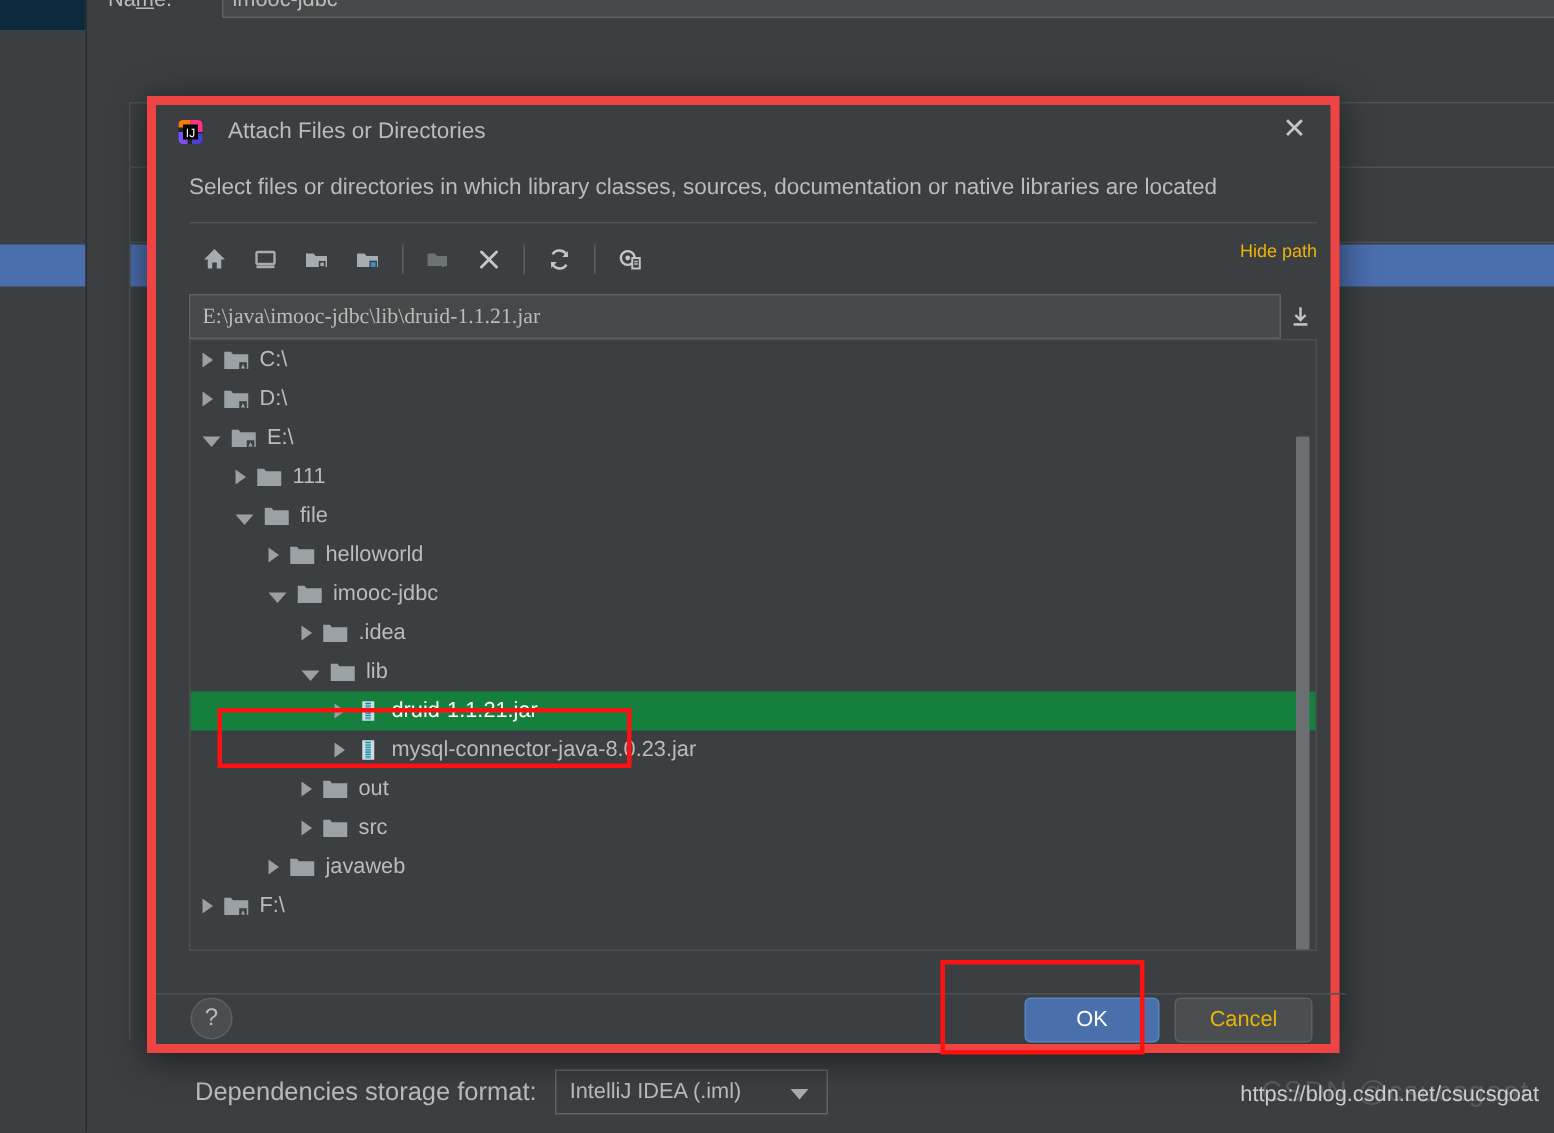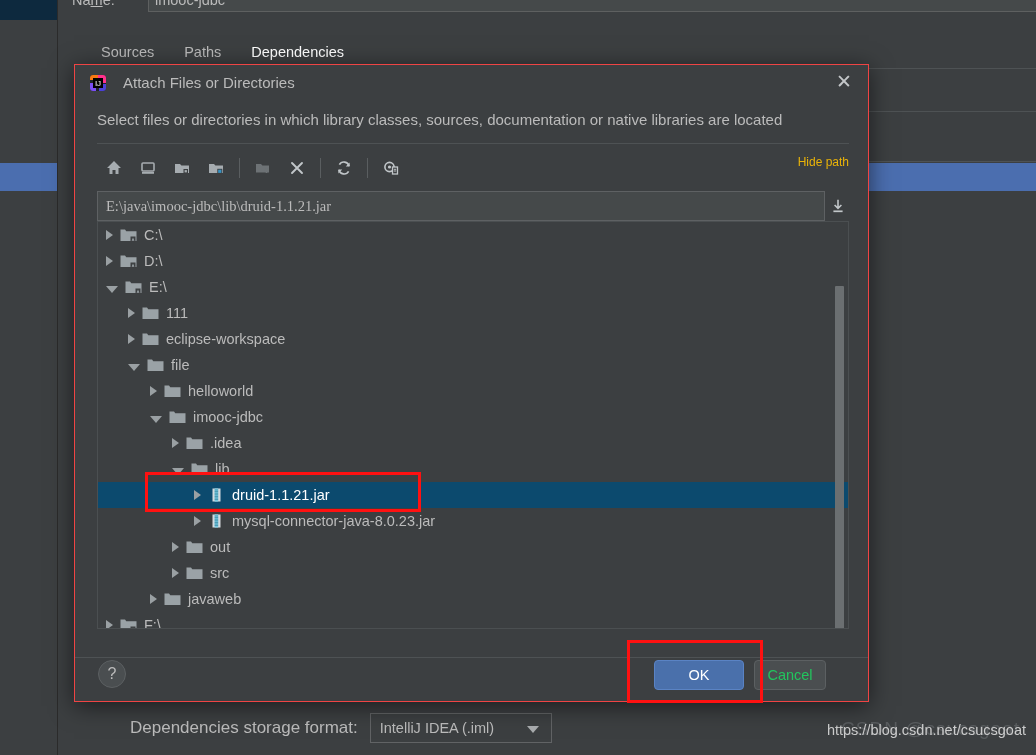--- a/index.html
+++ b/index.html
@@ -109,23 +109,23 @@
     color: #d8d8d8; font-size: 14.5px; opacity: .92;
     font-family: "Liberation Sans", sans-serif;
   }
   .watermark-ghost {
     position: absolute; right: 16px; top: 718px;
     color: #6f7376; font-size: 19px; letter-spacing: 1px; opacity: .55;
   }
 
   
   .dialog {
-    position: absolute; left: 74px; top: 64px; width: 795px; height: 638px;
+    position: absolute; left: 98px; top: 64px; width: 795px; height: 638px;
     background: #3c3f41;
-    border: 1px solid #ef4444;
+    border: 6px solid #ef4444;
     box-shadow: 0 4px 22px rgba(0,0,0,.55);
   }
   .dlg-titlebar {
     position: relative; height: 36px; width: 100%;
   }
   .dlg-icon {
     position: absolute; left: 14px; top: 9px; width: 18px; height: 18px;
   }
   .dlg-title {
     position: absolute; left: 48px; top: 8px;
@@ -181,21 +181,21 @@
   .tree-wrap {
     position: absolute; left: 22px; top: 156px; width: 752px; height: 408px;
     background: #3c3f41; border: 1px solid #4b4f51;
     overflow: hidden;
   }
   .tree-rows { position: absolute; left: 0; top: 0; width: 752px; }
   .tree-row {
     position: relative; height: 26px; display: flex; align-items: center;
     white-space: nowrap; cursor: default;
   }
-  .tree-row.selected { background: #0c4a6e; }
+  .tree-row.selected { background: #15803d; }
   .tree-row.selected .tr-label { color: #ffffff; }
   .arrow {
     width: 0; height: 0; flex: 0 0 auto;
     border-top: 5px solid transparent; border-bottom: 5px solid transparent;
     border-left: 7px solid #9aa0a3; margin-right: 7px;
   }
   .arrow.open {
     border-left: 6px solid transparent; border-right: 6px solid transparent;
     border-top: 7px solid #9aa0a3; border-bottom: 0;
     margin-right: 7px; position: relative; top: 2px;
@@ -228,22 +228,22 @@
   }
   .btn {
     position: absolute; top: 595px; height: 30px; border-radius: 4px;
     font-size: 14.5px; text-align: center; line-height: 28px; cursor: default;
   }
   .btn-ok {
     left: 579px; width: 90px; background: #4a70ab; border: 1px solid #5a83c4;
     color: #ffffff;
   }
   .btn-cancel {
-    left: 679px; width: 72px; background: #4a4e50; border: 1px solid #5c6062;
-    color: #22c55e;
+    left: 679px; width: 92px; background: #4a4e50; border: 1px solid #5c6062;
+    color: #eab308;
   }
 
   
   .redbox { position: absolute; border: 3px solid #ff1111; pointer-events: none; }
   #redbox-tree { left: 145px; top: 472px; width: 276px; height: 40px; }
   #redbox-ok  { left: 627px; top: 640px; width: 136px; height: 63px; }
 </style>
 </head>
 <body>
 
@@ -255,25 +255,20 @@
   </div>
   <div class="ide-rail-divider"></div>
 
   <div class="ide-panel">
 
     <div class="name-row">
       <div class="name-label">Na<u>m</u>e:</div>
       <div class="name-field">imooc-jdbc</div>
     </div>
 
-    <div class="tabstrip">
-      <div class="tab">Sources</div>
-      <div class="tab">Paths</div>
-      <div class="tab active">Dependencies</div>
-    </div>
 
     <div class="content-box"></div>
     <div class="bg-toolbar-row"></div>
     <div class="bg-link">M</div>
 
     <div class="bg-table-head">
       <div class="bg-th bg-th-1">E</div>
 
     </div>
     <div class="bg-sel-row"></div>
@@ -410,27 +405,20 @@
             <span class="tr-label">E:\</span>
           </div>
           <div class="tree-row" style="padding-left: 30px;">
             <span class="arrow "></span>
             <span class="ficon"><svg width="17" height="14" viewBox="0 0 17 14">
                 <path d="M0.5 1.5 L5 1.5 L6.3 3.2 L16.5 3.2 L16.5 13 L0.5 13 Z" fill="#9aa2a6"></path>
               </svg></span>
             <span class="tr-label">111</span>
           </div>
           <div class="tree-row" style="padding-left: 30px;">
-            <span class="arrow "></span>
-            <span class="ficon"><svg width="17" height="14" viewBox="0 0 17 14">
-                <path d="M0.5 1.5 L5 1.5 L6.3 3.2 L16.5 3.2 L16.5 13 L0.5 13 Z" fill="#9aa2a6"></path>
-              </svg></span>
-            <span class="tr-label">eclipse-workspace</span>
-          </div>
-          <div class="tree-row" style="padding-left: 30px;">
             <span class="arrow open"></span>
             <span class="ficon"><svg width="17" height="14" viewBox="0 0 17 14">
                 <path d="M0.5 1.5 L5 1.5 L6.3 3.2 L16.5 3.2 L16.5 13 L0.5 13 Z" fill="#9aa2a6"></path>
               </svg></span>
             <span class="tr-label">file</span>
           </div>
           <div class="tree-row" style="padding-left: 52px;">
             <span class="arrow "></span>
             <span class="ficon"><svg width="17" height="14" viewBox="0 0 17 14">
                 <path d="M0.5 1.5 L5 1.5 L6.3 3.2 L16.5 3.2 L16.5 13 L0.5 13 Z" fill="#9aa2a6"></path>

